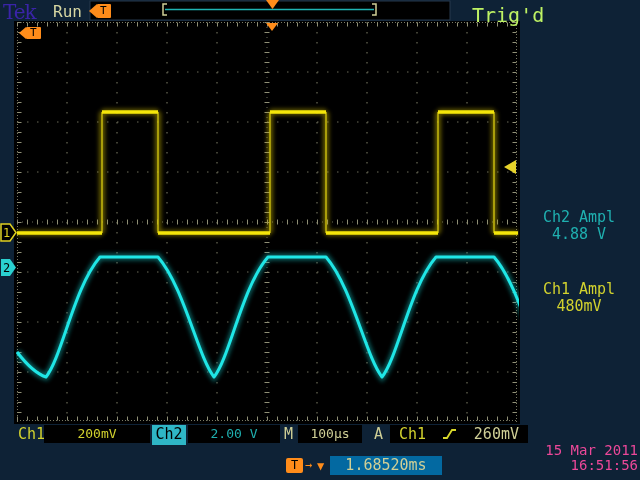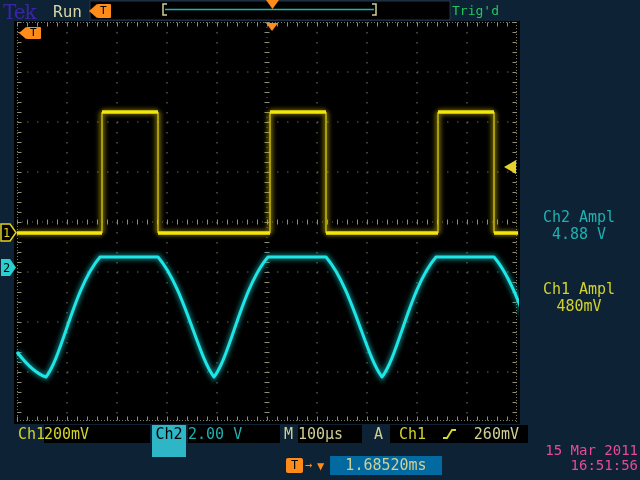--- a/index.html
+++ b/index.html
@@ -3,29 +3,29 @@
 <meta charset="utf-8">
 <style>
   html,body{margin:0;padding:0;background:#0e2236;}
   .screen{position:relative;width:640px;height:480px;background:#0e2236;overflow:hidden;
           font-family:"DejaVu Sans Mono","Liberation Mono",monospace;font-weight:normal;}
   .abs{position:absolute;}
   svg.layer{position:absolute;left:0;top:0;}
   .logo{left:3px;top:0px;font-family:"DejaVu Serif","Liberation Serif",serif;
         font-size:20px;color:#3a24a8;letter-spacing:-1px;}
   .runtxt{left:37px;top:2px;font-size:16px;color:#d6d6a2;margin-left:16px;}
-  .trigd{left:452px;top:3px;font-size:13px;color:#22c55e;}
+  .trigd{left:472px;top:3px;font-size:20px;color:#bef264;}
   .ticon{font-size:11px;color:#000;line-height:12px;}
   .meas{left:520px;width:118px;text-align:center;font-size:15px;line-height:17px;}
   .teal{color:#1fb0b0;}
   .chyellow{color:#d2d22e;}
   .khaki{color:#cfcf96;}
-  .bar-box{top:425px;height:18px;background:#000;font-size:15px;line-height:18px;}
+  .bar-box{top:425px;height:18px;background:#000;font-size:13px;line-height:18px;text-align:center;}
   .bar-label{top:425px;font-size:15px;line-height:18px;}
-  .ch2badge{left:152px;top:425px;width:34px;height:32px;background:#2fb6c6;color:#000;
+  .ch2badge{left:152px;top:425px;width:34px;height:20px;background:#2fb6c6;color:#000;
             font-size:15px;line-height:18px;text-align:center;}
   .box4{left:390px;top:425px;width:138px;height:18px;background:#000;display:flex;
         align-items:center;justify-content:space-between;padding:0 9px;box-sizing:border-box;
         font-size:15px;}
   .delaybox{left:330px;top:456px;width:112px;height:19px;background:#0369a1;color:#cfcf96;
             font-size:15px;line-height:19px;text-align:center;}
   .dticon{left:286px;top:458px;width:17px;height:15px;background:#ff8c1a;border-radius:2px;
           color:#000;font-size:12px;line-height:15px;text-align:center;}
   .orangeglyph{color:#ff8c1a;font-size:12px;line-height:15px;}
   .datetime{left:440px;top:443px;width:198px;text-align:right;font-size:14px;line-height:15px;color:#ec4899;}

